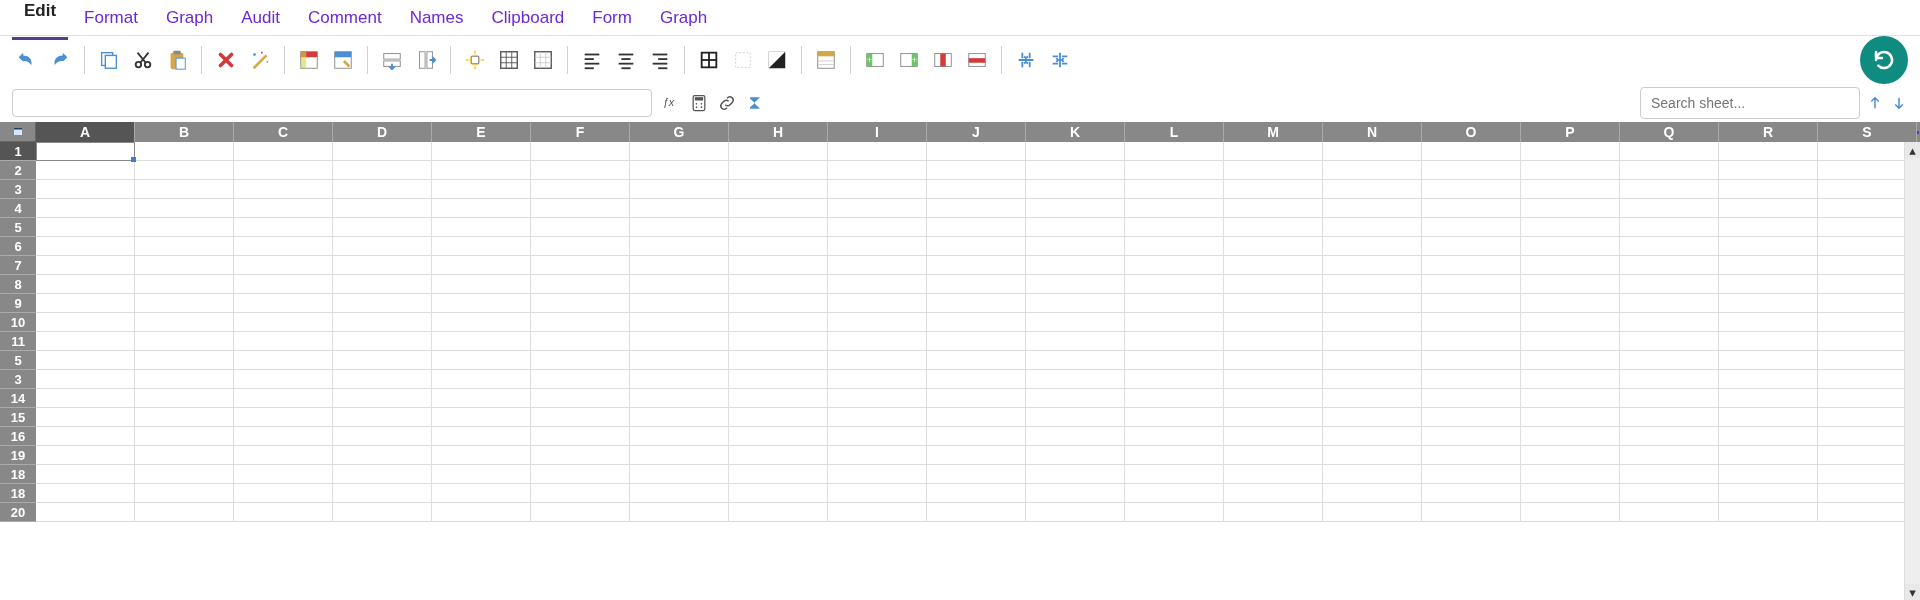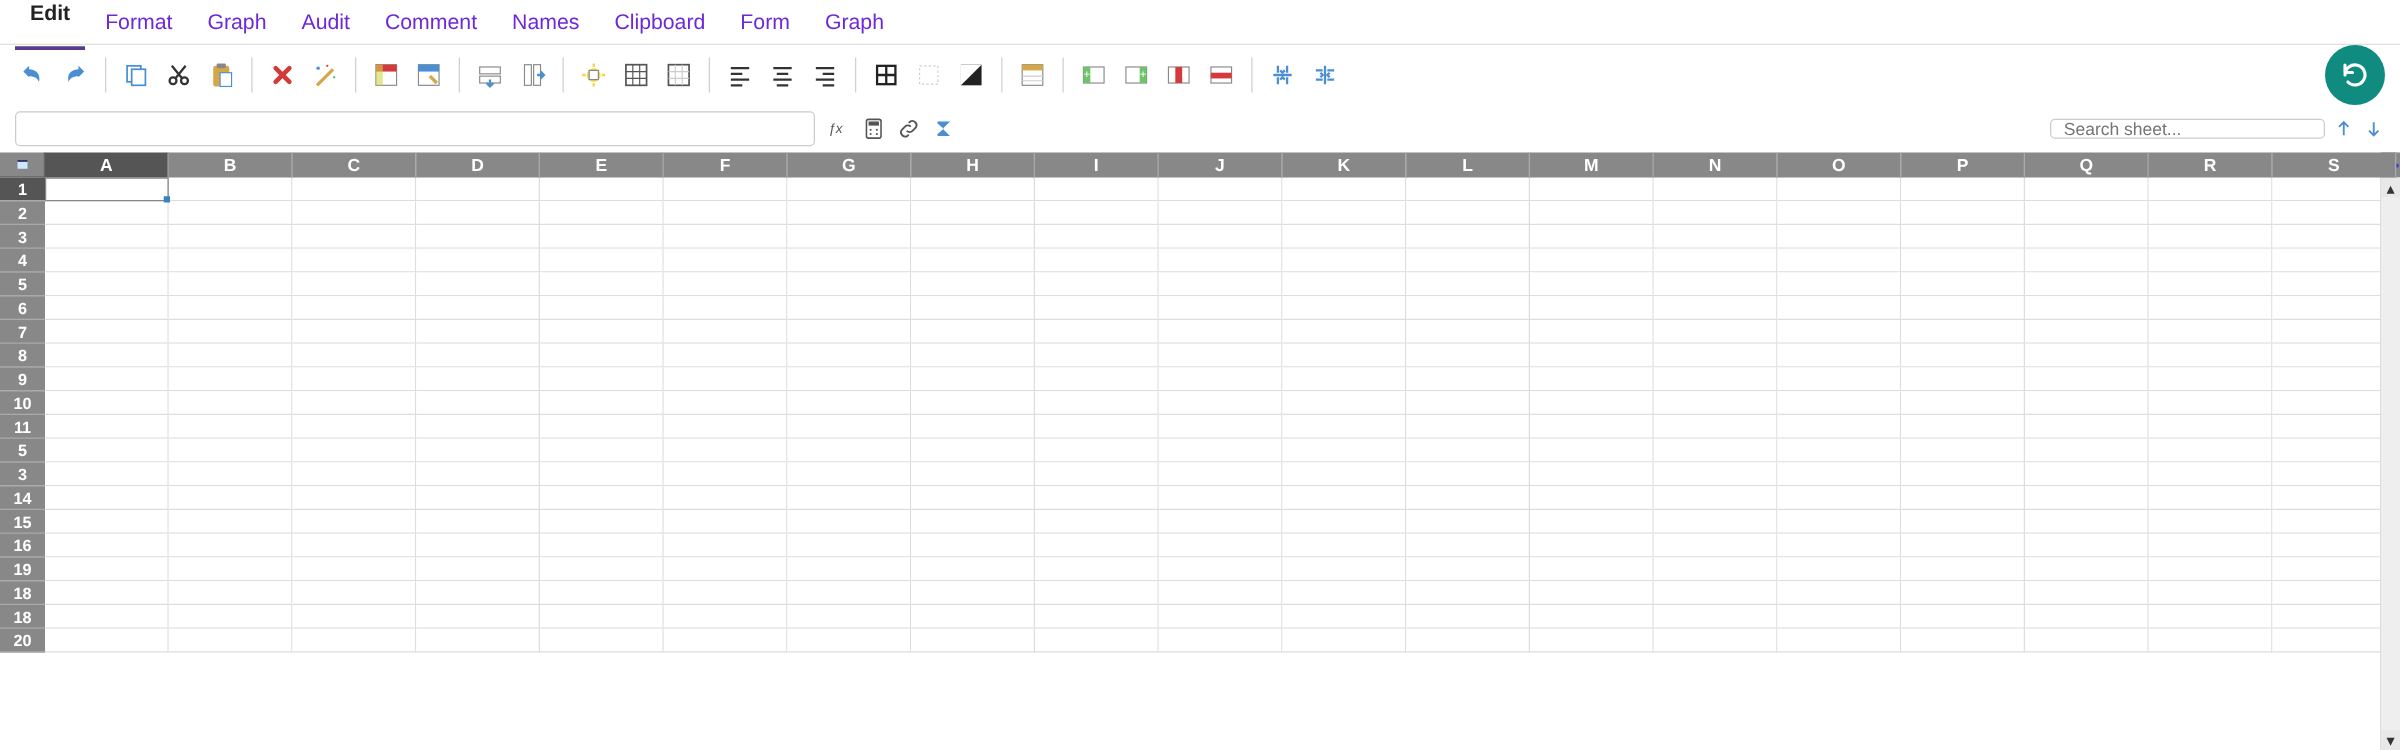--- a/index.html
+++ b/index.html
@@ -18,21 +18,21 @@
 
 .refresh-btn { margin-left: auto; width: 48px; height: 48px; border-radius: 50%; background: #0f8c7f; display: flex; align-items: center; justify-content: center; cursor: pointer; }
 .refresh-btn svg { width: 24px; height: 24px; stroke: #fff; fill: none; stroke-width: 2; }
 
 
 .formula-row { display: flex; align-items: center; padding: 4px 12px; gap: 8px; height: 38px; }
 .formula-input { flex: 0 0 640px; height: 28px; border: 1px solid #ccc; border-radius: 4px; padding: 0 8px; font-size: 14px; }
 .formula-icons { display: flex; gap: 6px; }
 .ficon { width: 22px; height: 22px; display: flex; align-items: center; justify-content: center; cursor: pointer; color: #15803d; }
 .search-wrap { margin-left: auto; display: flex; align-items: center; gap: 6px; }
-.search-input { width: 220px; height: 16px; border: 1px solid #ccc; border-radius: 4px; padding: 0 10px; font-size: 14px; color: #888; }
+.search-input { width: 220px; height: 32px; border: 1px solid #ccc; border-radius: 4px; padding: 0 10px; font-size: 14px; color: #888; }
 .arrow-icon { width: 18px; height: 18px; cursor: pointer; }
 
 
 .grid-wrap { position: relative; display: flex; height: calc(600px - 36px - 48px - 38px); }
 .grid-corner { position: absolute; left: 0; top: 0; width: 36px; height: 20px; background: #888; border-right: 1px solid #666; border-bottom: 1px solid #666; z-index: 3; display:flex;align-items:center;justify-content:center; }
 .grid-corner svg { width:12px;height:12px;fill:#cfe8ff; }
 .col-headers { position: absolute; left: 36px; top: 0; right: 16px; height: 20px; display: flex; z-index: 2; }
 .col-header { flex: 0 0 99px; background: #888; color: #fff; font-weight: bold; text-align: center; line-height: 20px; border-right: 1px solid #aaa; font-size: 14px; cursor: pointer; }
 .col-header.active { background: #555; }
 .row-headers { position: absolute; left: 0; top: 20px; width: 36px; bottom: 0; z-index: 2; }

